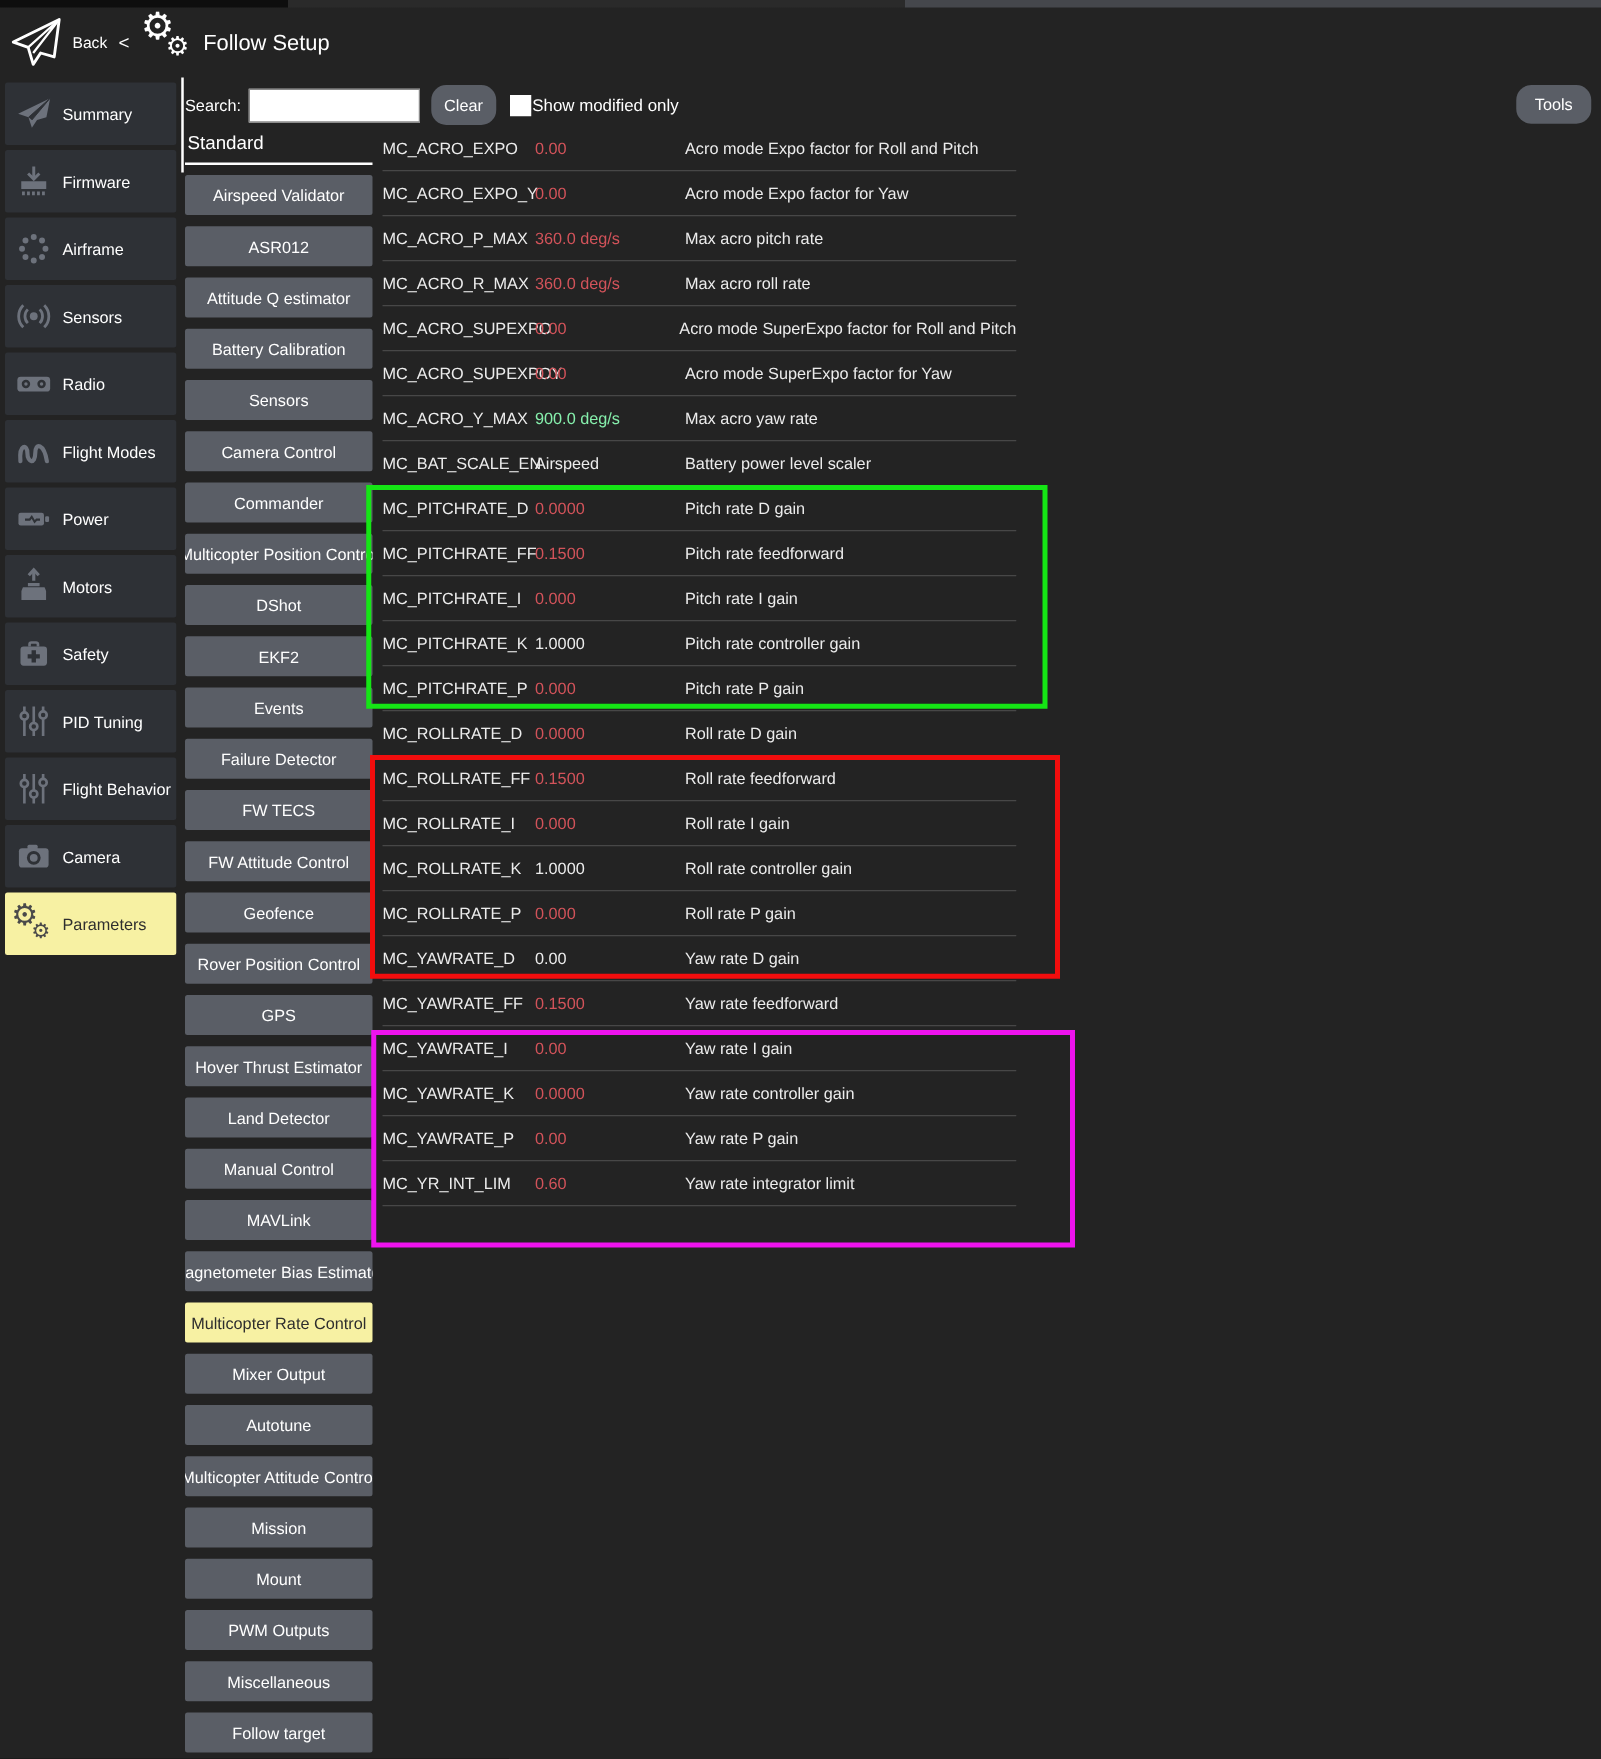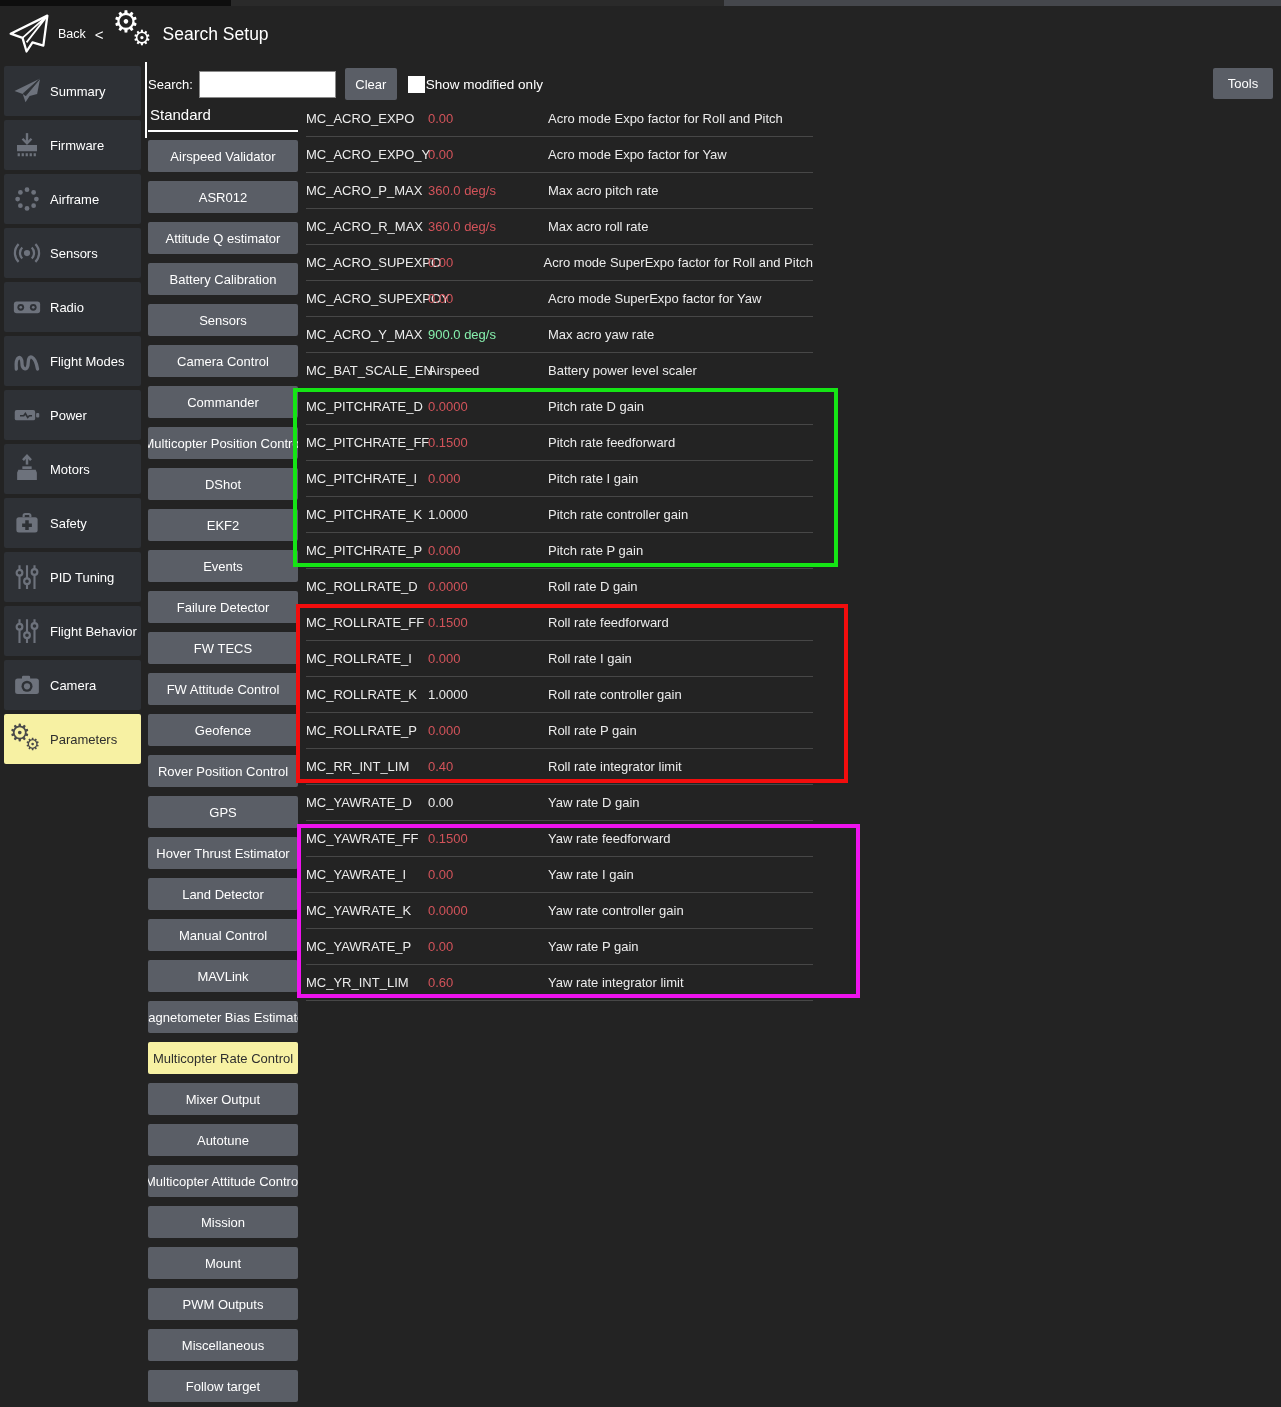--- a/index.html
+++ b/index.html
@@ -16,21 +16,21 @@
   .crumb-sep { font-size:15px; margin:0 9px 0 9px; }
   .gears-duo { position:relative; width:42px; height:46px; color:#fff; }
   .gears-duo .g1 { position:absolute; left:0px; top:-4px; font-size:30px; line-height:1; }
   .gears-duo .g2 { position:absolute; left:20px; top:16px; font-size:21px; line-height:1; }
   .page-title { font-size:17.5px; margin-left:8px; }
 
   
   .toolbar { position:absolute; left:148px; top:62px; width:1129px; height:44px; display:flex; align-items:center; color:#fff; }
   .search-label { font-size:13px;text-align:center; }
   .search-input { margin-left:6px; width:137px; height:27px; background:#fff; border:1px solid #8a8a8a; font-size:13px; padding:0 4px; color:#222; }
-  .btn { background:#5a5e66; color:#fff; font-size:13px; display:flex; align-items:center; justify-content:center; border-radius:2px; cursor:default; }
+  .btn { background:#5a5e66; color:#fff; font-size:13px; display:flex; align-items:center; justify-content:center; border-radius:12px; cursor:default; }
   .clear-btn { margin-left:9px; width:52px; height:32px; }
   .checkbox { margin-left:11px; width:17px; height:17px; background:#fff; }
   .check-label { font-size:13.5px; margin-left:1px; }
   .tools-btn { position:absolute; right:4px; top:6px; width:60px; height:31px; }
   .panel-divider { position:absolute; left:145px; top:62px; width:2px; height:76px; background:#fff; }
 
   
   .sidebar { position:absolute; left:4px; top:66px; width:137px; }
   .side-item { height:50px; margin-bottom:4px; background:#2e3136; display:flex; align-items:center; border-radius:2px; color:#fff; }
   .side-item .icon { width:46px; display:flex; justify-content:center; align-items:center; color:#6d727c; }
@@ -75,21 +75,21 @@
     <svg class="logo" viewBox="0 0 24 24">
       <path d="M22.5 1.5 1.5 11.8l6.8 2.4L10.6 22l3.4-5.2 6.2 1.8z" fill="none" stroke="currentColor" stroke-width="1.3" stroke-linejoin="round"></path>
       <path d="M8.3 14.2 22.5 1.5 10.6 16.8" fill="none" stroke="currentColor" stroke-width="1"></path>
     </svg>
     <span class="back-label">Back</span>
     <span class="crumb-sep">&lt;</span>
     <span class="gears-duo" aria-hidden="true">
       <span class="g1">⚙</span>
         <span class="g2">⚙</span>
     </span>
-    <span class="page-title">Search Setup</span>
+    <span class="page-title">Follow Setup</span>
   </div>
 
   <div class="toolbar">
     <span class="search-label">Search:</span>
     <input class="search-input" type="text" value="" style="">
     <div class="btn clear-btn">Clear</div>
     <div class="checkbox"></div>
     <span class="check-label">Show modified only</span>
     <div class="btn tools-btn">Tools</div>
   </div>
@@ -374,25 +374,20 @@
         <span class="p-name">MC_ROLLRATE_K</span>
         <span class="p-value" style="color: rgb(236, 236, 236);">1.0000</span>
         <span class="p-desc">Roll rate controller gain</span>
       </div>
       <div class="param-row">
         <span class="p-name">MC_ROLLRATE_P</span>
         <span class="p-value" style="color: rgb(210, 83, 90);">0.000</span>
         <span class="p-desc">Roll rate P gain</span>
       </div>
       <div class="param-row">
-        <span class="p-name">MC_RR_INT_LIM</span>
-        <span class="p-value" style="color: rgb(210, 83, 90);">0.40</span>
-        <span class="p-desc">Roll rate integrator limit</span>
-      </div>
-      <div class="param-row">
         <span class="p-name">MC_YAWRATE_D</span>
         <span class="p-value" style="color: rgb(236, 236, 236);">0.00</span>
         <span class="p-desc">Yaw rate D gain</span>
       </div>
       <div class="param-row">
         <span class="p-name">MC_YAWRATE_FF</span>
         <span class="p-value" style="color: rgb(210, 83, 90);">0.1500</span>
         <span class="p-desc">Yaw rate feedforward</span>
       </div>
       <div class="param-row">

